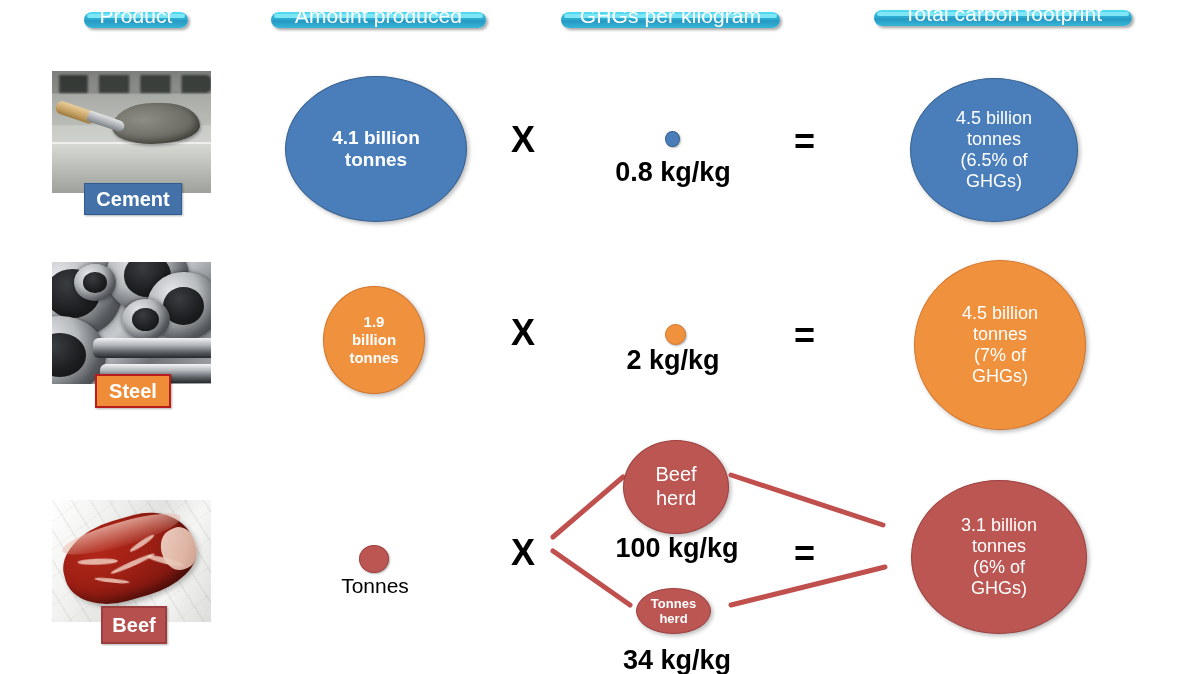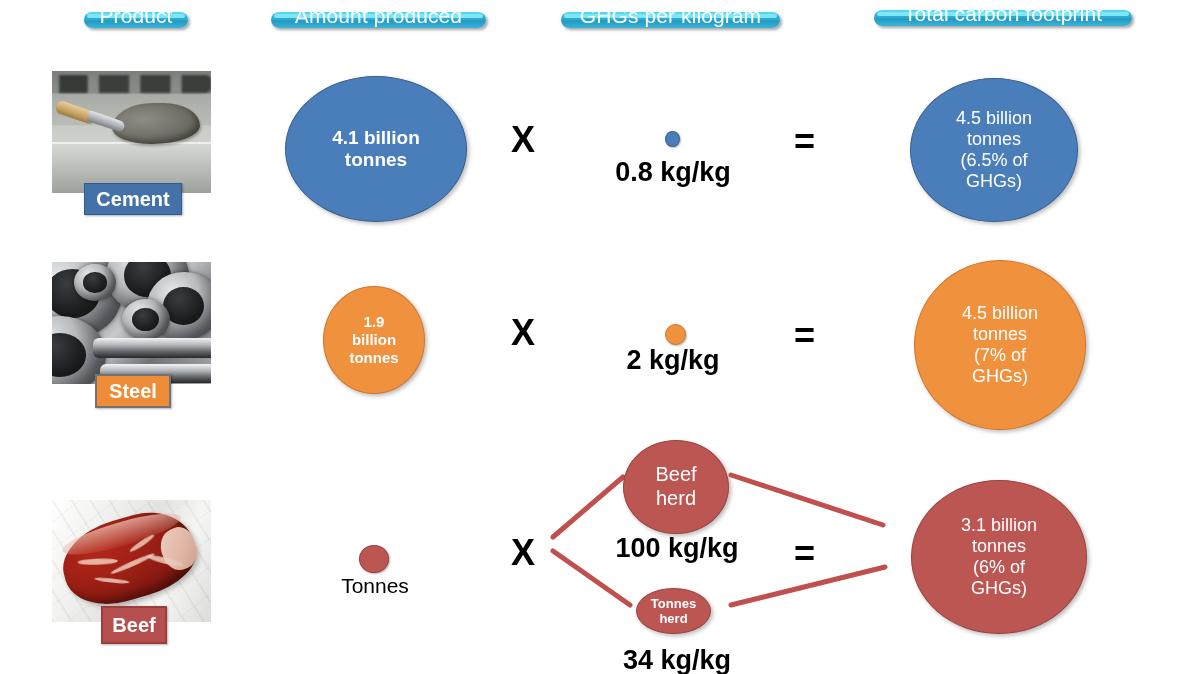--- a/index.html
+++ b/index.html
@@ -178,21 +178,21 @@
     position: absolute;
     display: flex;
     align-items: center;
     justify-content: center;
     color: #ffffff;
     font-weight: bold;
     font-size: 20px;
     box-shadow: 1px 1px 2px rgba(0,0,0,.3);
   }
   #badge-cement { left: 84px;  top: 183px; width: 96px;  height: 30px; background:#4472a8; border:1px solid #2f5c92; }
-  #badge-steel  { left: 95px;  top: 374px; width: 72px;  height: 30px; background:#ee8c37; border:2px solid #737373; }
+  #badge-steel  { left: 95px;  top: 374px; width: 72px;  height: 30px; background:#ee8c37; border:2px solid #b91c1c; }
   #badge-beef   { left: 101px; top: 606px; width: 62px;  height: 34px; background:#b5504f; border:2px solid #9b3e3d; }
 
   
   .ellipse {
     position: absolute;
     border-radius: 50%;
     display: flex;
     align-items: center;
     justify-content: center;
     text-align: center;

